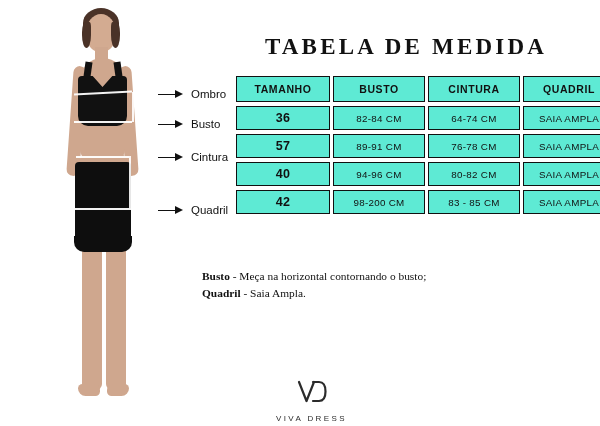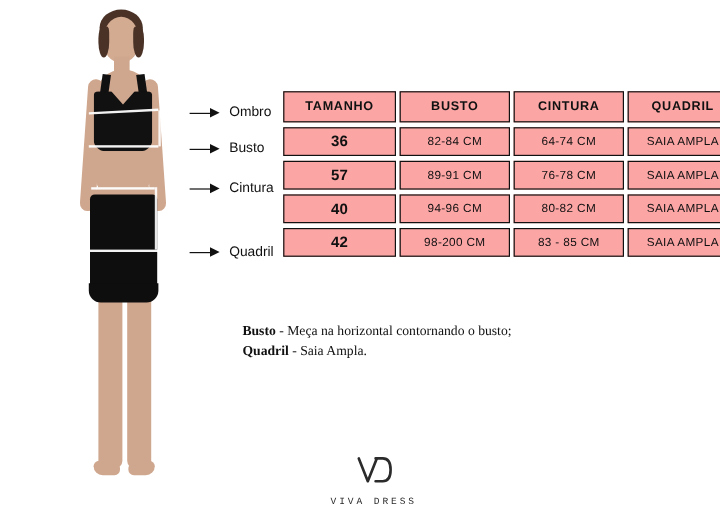--- a/index.html
+++ b/index.html
@@ -208,21 +208,21 @@
     table-layout: fixed;
   }
   table.size-table th,
   table.size-table td {
     border: 1.2px solid #111111;
     text-align: center;
     font-family: "Liberation Sans", sans-serif;
     color: #111111;
     height: 22px;
     padding: 0 2px;
-    background: #fca5a5;
+    background: #5eead4;
   }
   table.size-table th {
     font-size: 10.5px;
     font-weight: bold;
     letter-spacing: 0.6px;
     height: 24px;
   }
   table.size-table td {
     font-size: 9.8px;
     letter-spacing: 0.3px;
@@ -253,21 +253,21 @@
     left: 244px;
     top: 380px;
     width: 135px;
     text-align: center;
   }
   .logo-mark {
     display: block;
     margin: 0 auto 3px auto;
   }
   .logo-text {
-    font-family: Liberation Mono, monospace;
+    font-family: Liberation Sans, sans-serif;
     font-size: 8px;
     letter-spacing: 2.4px;
     color: #2b2b2b;
   }
 </style>
 </head>
 <body>
 
 <div class="page">
 
@@ -311,20 +311,21 @@
   </div>
   <div class="label-row" style="left:158px; top:151px;">
     <span class="arrow"></span>
     <span>Cintura</span>
   </div>
   <div class="label-row" style="left:158px; top:204px;">
     <span class="arrow"></span>
     <span>Quadril</span>
   </div>
 
+  <div class="title">TABELA DE MEDIDA</div>
 
   <div class="table-wrap">
     <table class="size-table">
       <thead>
         <tr>
           <th style="width:88px;">TAMANHO</th>
           <th style="width:86px;">BUSTO</th>
           <th style="width:86px;">CINTURA</th>
           <th style="width:86px;">QUADRIL</th>
         </tr>

